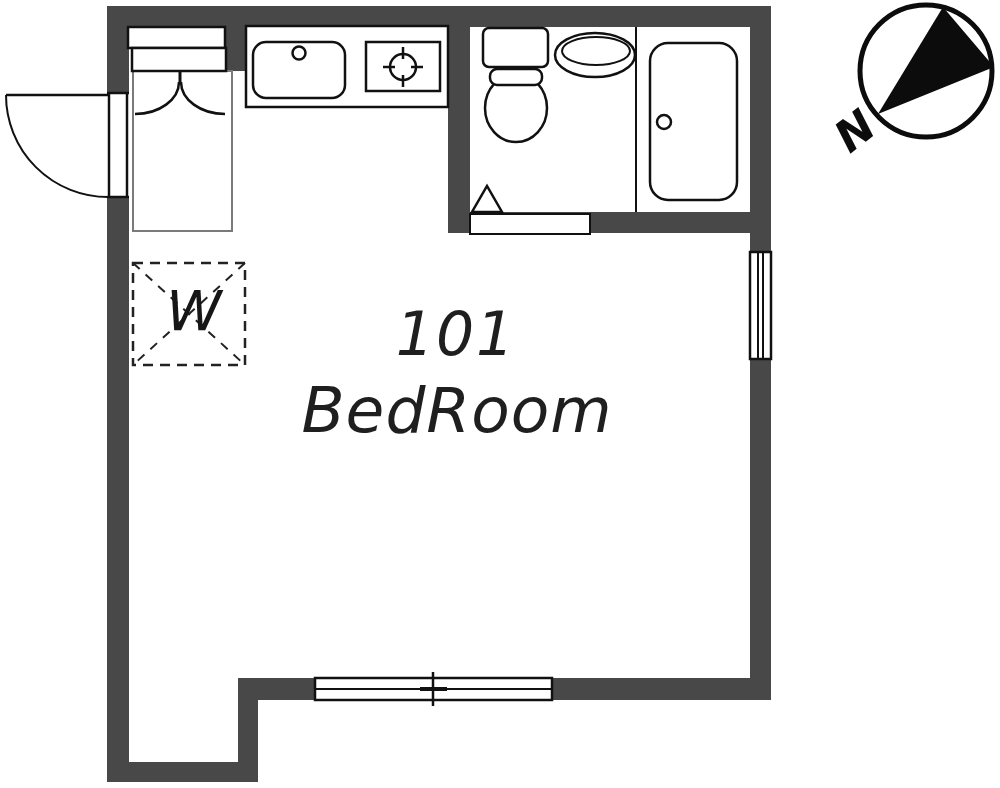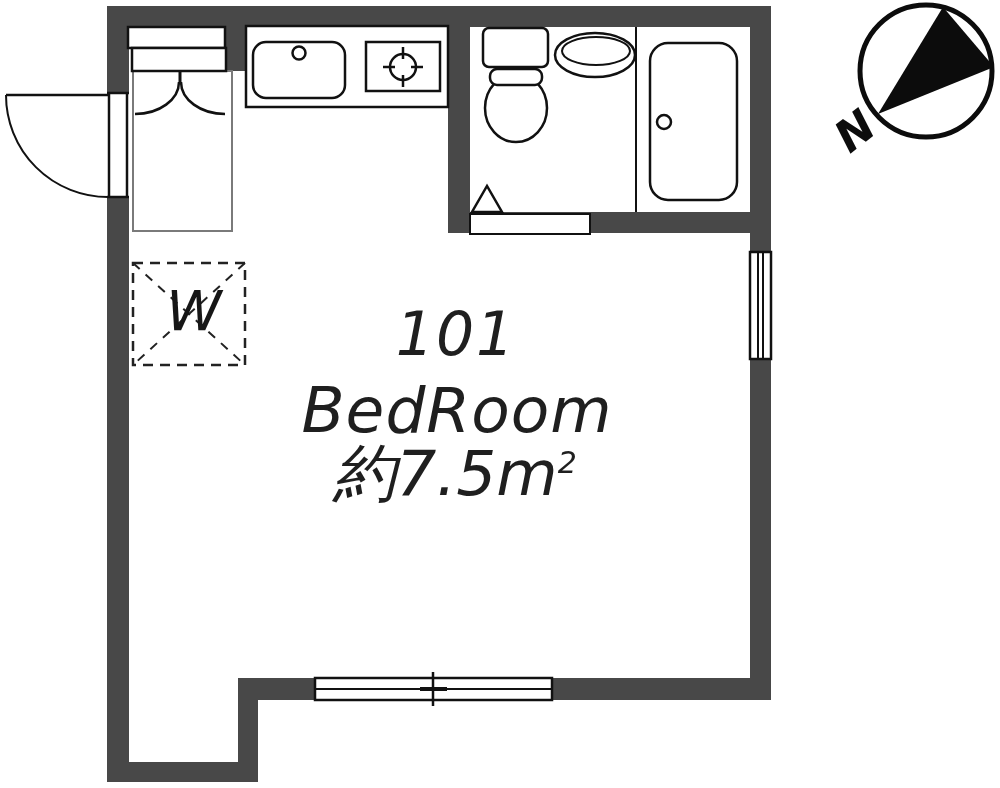--- a/index.html
+++ b/index.html
@@ -130,19 +130,18 @@
     <g>
       <circle cx="926" cy="71" r="66" fill="#ffffff" stroke="#0c0c0c" stroke-width="5"></circle>
       <path d="M 943 7 L 994 67 L 878 114 Z" fill="#0c0c0c" stroke="none"></path>
     </g>
   </svg>
 
   <div class="label room-number" style="left:456px; top:304px;">101</div>
 
   <div class="label room-name" style="left:457px; top:379px;">BedRoom</div>
 
-  <div class="label room-area" style="left:455px; top:442px;"><span>約7.5m</span><sup>2</sup></div>
 
   <div class="label washer-label" style="left:194px; top:283px;">W</div>
 
   <div class="label north-label" style="left:855px; top:131px;">N</div>
 
 </div>
 
 </body></html>

